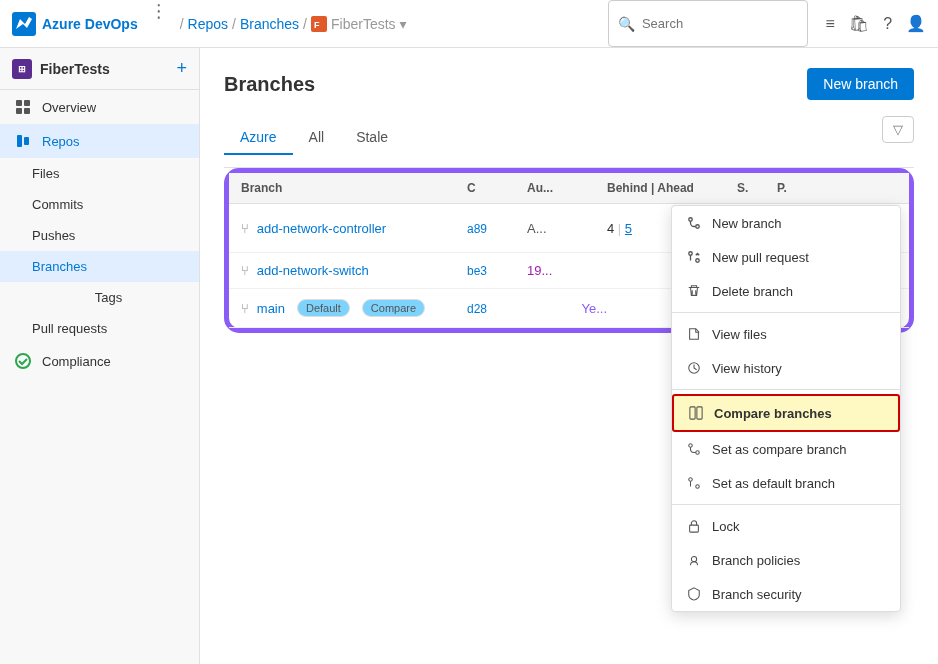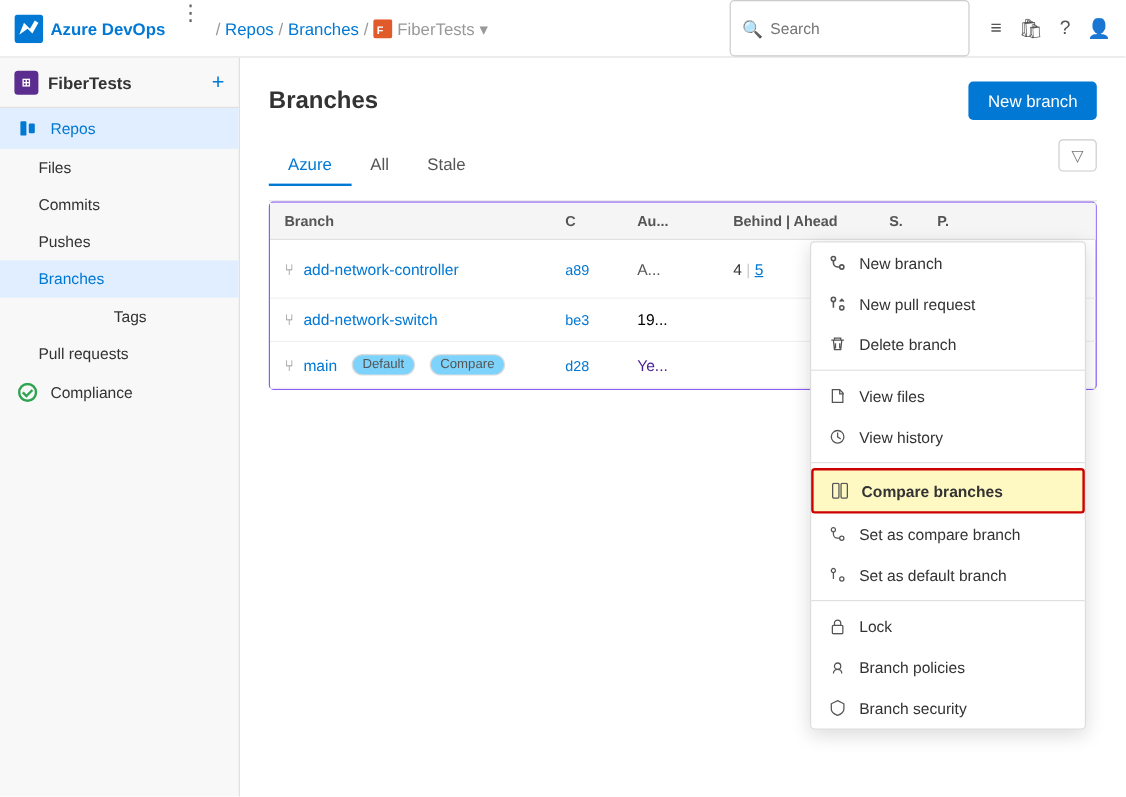--- a/index.html
+++ b/index.html
@@ -42,21 +42,21 @@
     
     .tabs { display: flex; gap: 0; border-bottom: 1px solid #e0e0e0; margin-bottom: 16px; }
     .tab { padding: 8px 16px; cursor: pointer; font-size: 14px; color: #555; border-bottom: 2px solid transparent; }
     .tab.active { color: #0078d4; border-bottom: 2px solid #0078d4; font-weight: 500; }
 
     
     .branch-search { display: flex; align-items: center; gap: 6px; border: 1px solid #ccc; border-radius: 4px; padding: 5px 10px; margin-bottom: 12px; color: #777; font-size: 13px; background: #fff; }
     .branch-search input { border: none; outline: none; font-size: 13px; color: #555; width: 200px; }
 
     
-    .table-container { border: 1px solid #8b5cf6; border-radius: 4px; overflow: visible; position: relative; }
+    .table-container { border: 5px solid #8b5cf6; border-radius: 15px; overflow: visible; position: relative; }
     .branch-cell { display: flex; align-items: center; gap: 8px; }
     .branch-link { color: #0078d4; text-decoration: none; cursor: pointer; }
     .tag { background: #7dd3fc; border: 1px solid #ddd; border-radius: 12px; padding: 2px 8px; font-size: 11px; color: #555; margin-left: 4px; }
     .commit-link { color: #0078d4; text-decoration: none; font-size: 12px; }
     .behind-val { color: #333; }
     .ahead-val { color: #0078d4; text-decoration: underline; cursor: pointer; }
     .more-btn { background: #e8e8e8; border: none; border-radius: 4px; width: 28px; height: 28px; display: flex; align-items: center; justify-content: center; cursor: pointer; color: #333; font-size: 16px; }
 
     
     .dropdown-menu { position: absolute; right: 0; top: 50px; width: 230px; background: #fff; border: 1px solid #ddd; border-radius: 4px; box-shadow: 0 4px 16px rgba(0,0,0,0.15); z-index: 100; }
@@ -114,20 +114,31 @@
     <div class="sidebar-header">
       <div class="sidebar-header-title">
         <div class="sidebar-header-icon">
           <span style="font-size:9px;">⊞</span>
         </div>
         <span>FiberTests</span>
       </div>
       <span class="sidebar-plus">+</span>
     </div>
 
+    <div class="sidebar-item">
+      <div class="sidebar-item-icon">
+        <svg width="16" height="16" viewBox="0 0 16 16">
+            <rect x="1" y="1" width="6" height="6" rx="1" fill="#555"></rect>
+            <rect x="9" y="1" width="6" height="6" rx="1" fill="#555"></rect>
+            <rect x="1" y="9" width="6" height="6" rx="1" fill="#555"></rect>
+            <rect x="9" y="9" width="6" height="6" rx="1" fill="#555"></rect>
+          </svg>
+      </div>
+      <span>Overview</span>
+    </div>
 
     <div class="sidebar-item active">
       <div class="sidebar-item-icon">
         <svg width="16" height="16" viewBox="0 0 16 16">
             <rect x="2" y="2" width="5" height="12" rx="1" fill="#0078d4"></rect>
             <rect x="9" y="4" width="5" height="8" rx="1" fill="#0078d4"></rect>
           </svg>
       </div>
       <span>Repos</span>
     </div>
@@ -221,38 +232,38 @@
       </div>
 
       <div class="table-row-inner">
         <div class="branch-cell" style="flex:1;">
           <span style="color:#888;">⑂</span>
           <a class="branch-link">add-network-switch</a>
         </div>
         <div style="width:60px;">
           <a class="commit-link">be3</a>
         </div>
-        <div style="width:80px; color:#000000;">19...</div>
+        <div style="width:80px; color:#a21caf;">19...</div>
         <div style="width:130px;"></div>
         <div style="width:40px;"></div>
         <div style="width:40px;"></div>
         <div style="width:80px;"></div>
       </div>
 
       <div class="table-row-inner">
         <div class="branch-cell" style="flex:1;">
           <span style="color:#888;">⑂</span>
           <a class="branch-link">main</a>
           <span class="tag">Default</span>
           <span class="tag">Compare</span>
         </div>
         <div style="width:60px;">
           <a class="commit-link">d28</a>
         </div>
-        <div style="width:80px; color:#4c1d95;">Ye...</div>
+        <div style="width:80px; color:#8b5cf6;text-align:right;">Ye...</div>
         <div style="width:130px;"></div>
         <div style="width:40px;"></div>
         <div style="width:40px;"></div>
         <div style="width:80px;"></div>
       </div>
 
       <div class="dropdown-menu" style="top: 32px; right: 8px;">
 
         <div class="dropdown-item">
           <span class="dropdown-icon">

